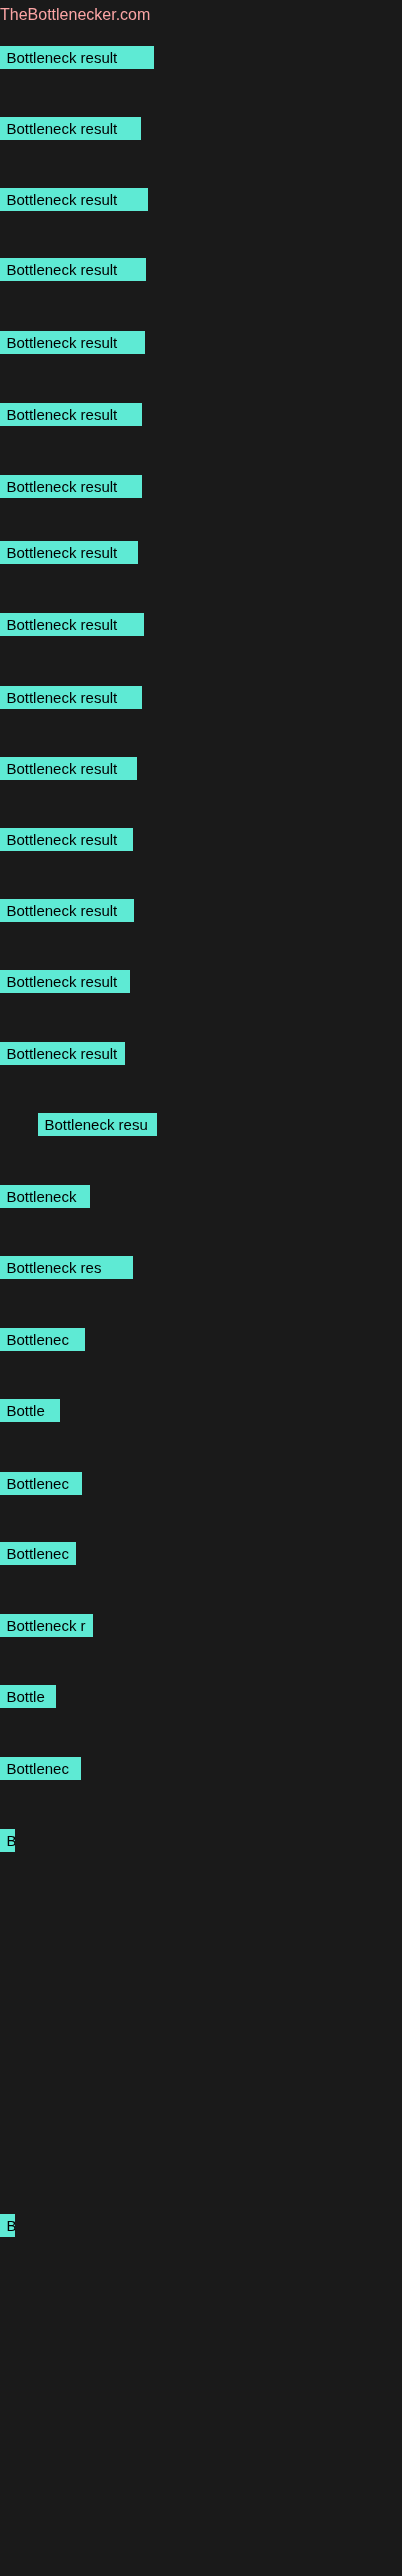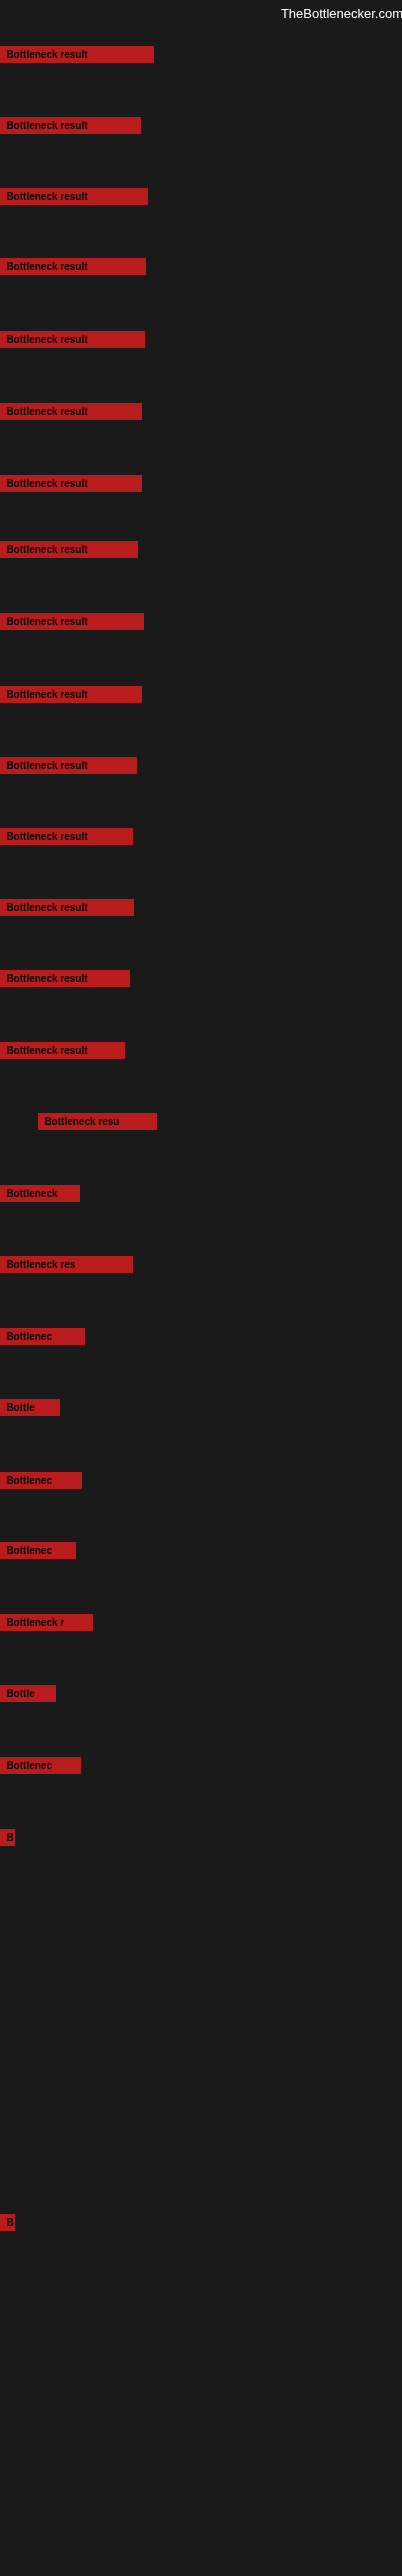--- a/index.html
+++ b/index.html
@@ -10,34 +10,34 @@
 
     body {
       width: 403px;
       min-height: 2576px;
       background-color: #1a1a1a;
       font-family: Arial, sans-serif;
       position: relative;
     }
 
     .site-title {
-      text-align: right;
-      color: #ffffff;
-      font-size: 13px;
+      text-align: left;
+      color: #fca5a5;
+      font-size: 16px;
       padding: 6.4px 0;
       font-weight: normal;
     }
 
     .bottleneck-item {
       position: absolute;
       left: 0;
-      background-color: #b91c1c;
+      background-color: #5eead4;
       color: #000;
-      font-size: 10px;
-      font-weight: bold;
+      font-size: 15px;
+      font-weight: normal;
       padding: 3.2px 6.4px;
       white-space: nowrap;
       overflow: hidden;
     }
   </style>
 </head>
 <body>
 
 <div class="site-title">TheBottlenecker.com</div>
 
@@ -50,21 +50,21 @@
 <div class="bottleneck-item" style="top: 475px; width: 142px;">Bottleneck result</div>
 <div class="bottleneck-item" style="top: 541px; width: 138px;">Bottleneck result</div>
 <div class="bottleneck-item" style="top: 613px; width: 144px;">Bottleneck result</div>
 <div class="bottleneck-item" style="top: 686px; width: 142px;">Bottleneck result</div>
 <div class="bottleneck-item" style="top: 757px; width: 137px;">Bottleneck result</div>
 <div class="bottleneck-item" style="top: 828px; width: 133px;">Bottleneck result</div>
 <div class="bottleneck-item" style="top: 899px; width: 134px;">Bottleneck result</div>
 <div class="bottleneck-item" style="top: 970px; width: 130px;">Bottleneck result</div>
 <div class="bottleneck-item" style="top: 1042px; width: 125px;">Bottleneck result</div>
 <div class="bottleneck-item" style="top: 1113px; width: 119px; margin-left: 38px;">Bottleneck resu</div>
-<div class="bottleneck-item" style="top: 1185px; width: 80px;">Bottleneck</div>
+<div class="bottleneck-item" style="top: 1185px; width: 90px;">Bottleneck</div>
 <div class="bottleneck-item" style="top: 1256px; width: 133px;">Bottleneck res</div>
 <div class="bottleneck-item" style="top: 1328px; width: 85px;">Bottlenec</div>
 <div class="bottleneck-item" style="top: 1399px; width: 60px;">Bottle</div>
 <div class="bottleneck-item" style="top: 1472px; width: 82px;">Bottlenec</div>
 <div class="bottleneck-item" style="top: 1542px; width: 76px;">Bottlenec</div>
 <div class="bottleneck-item" style="top: 1614px; width: 93px;">Bottleneck r</div>
 <div class="bottleneck-item" style="top: 1685px; width: 56px;">Bottle</div>
 <div class="bottleneck-item" style="top: 1757px; width: 81px;">Bottlenec</div>
 <div class="bottleneck-item" style="top: 1829px; width: 14.5px;">B</div>
 <div class="bottleneck-item" style="top: 2214px; width: 14.5px;">B</div>

